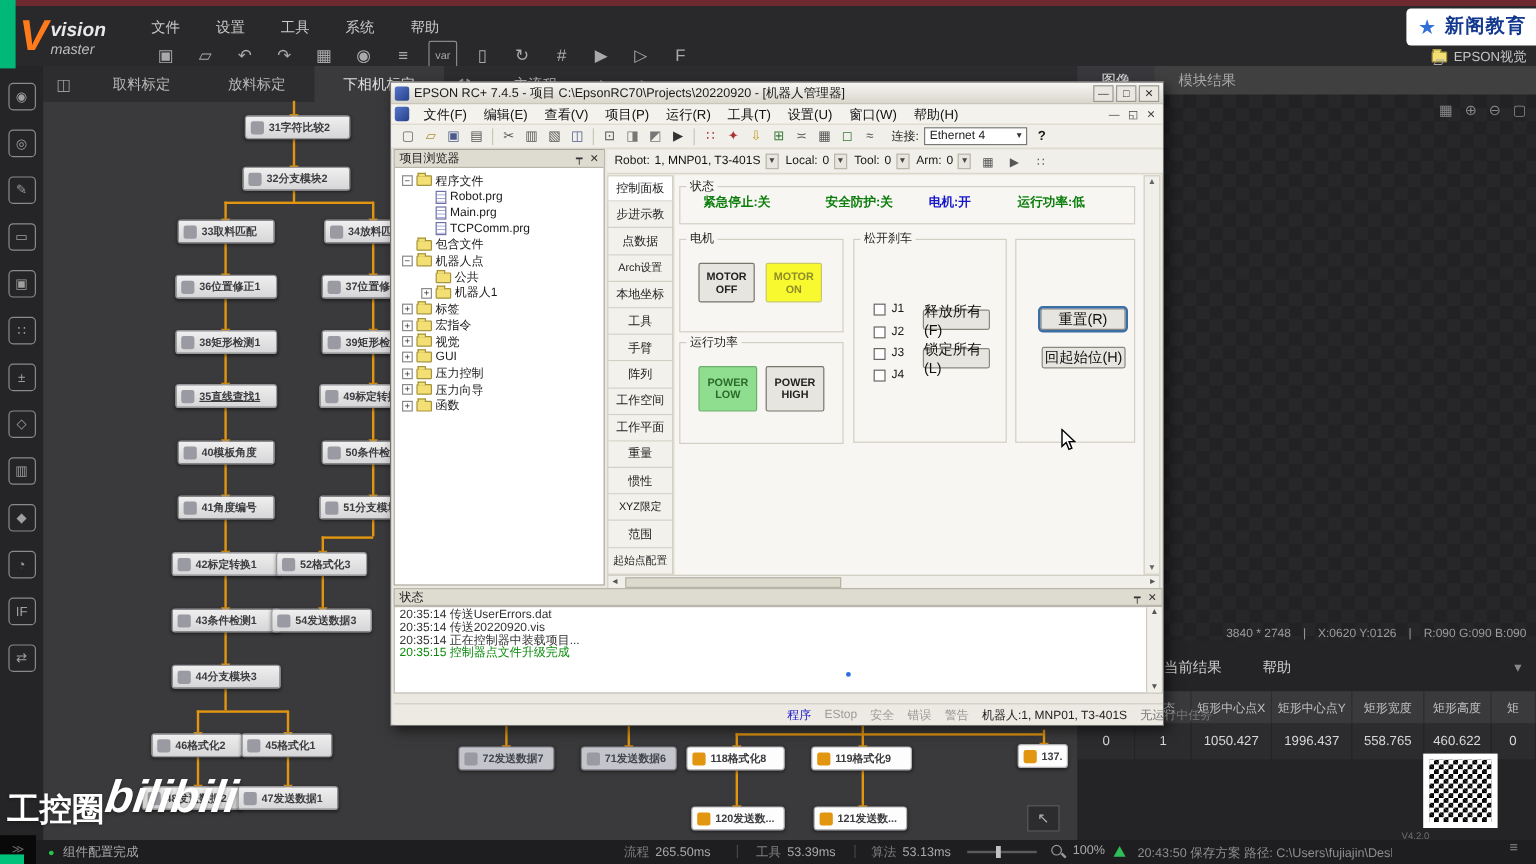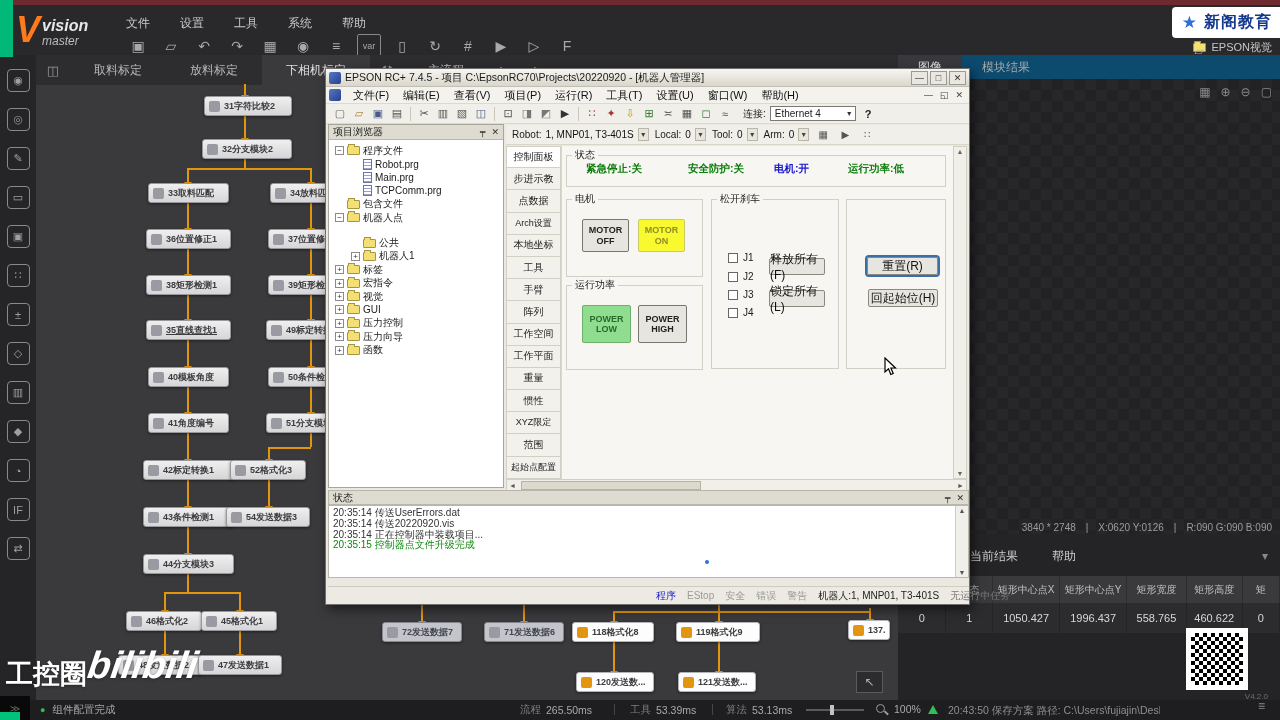--- a/index.html
+++ b/index.html
@@ -47,37 +47,37 @@
   .fl-node{position:absolute;height:20px;border-radius:3px;display:flex;align-items:center;padding:0 4px;gap:4px;font-size:9px;font-weight:bold;color:#3c3c40;box-shadow:0 1px 3px rgba(0,0,0,.45);overflow:hidden;white-space:nowrap}
   .fl-node.s-n{background:linear-gradient(#efefef,#d6d6d8);border:1px solid #98989c}
   .fl-node.s-d{background:#c3c5cb;border:1px solid #888890;color:#43454d}
   .fl-node.s-w{background:#fdfdfd;border:1px solid #b4b4b8}
   .fl-ico{width:11px;height:11px;border-radius:2px;background:#9a9aa2;flex:0 0 auto}
   .s-w .fl-ico{background:#e2950f}
   #fit-btn{position:absolute;left:856px;top:671px;width:27px;height:22px;background:#2c2c2e;border:1px solid #5a5a5c;color:#b0b0b0;display:flex;align-items:center;justify-content:center;font-size:12px;z-index:4}
 
   
   #rp{position:absolute;left:898px;top:55px;width:382px;height:645px;background:#242426;z-index:2}
-  #rp-tabs{height:24px;background:#0c4a6e;display:flex}
+  #rp-tabs{height:24px;background:#404040;display:flex}
   .rp-tab{padding:0 20px;font-size:12px;color:#a8a8a8;display:flex;align-items:center}
   .rp-tab.active{background:#39393d;color:#e2e2e2}
   #rp-viewer{position:absolute;left:0;top:24px;width:382px;height:455px;background-color:#222224;background-image:linear-gradient(45deg,#272729 25%,transparent 25%,transparent 75%,#272729 75%),linear-gradient(45deg,#272729 25%,transparent 25%,transparent 75%,#272729 75%);background-size:22px 22px;background-position:0 0,11px 11px}
   #rp-viewico{position:absolute;right:8px;top:30px;display:flex;gap:10px;color:#8a8a8a;font-size:12px}
   #rp-info{position:absolute;right:8px;top:466px;color:#9c9c9c;font-size:10px;white-space:nowrap}
   #rp-rtabs{position:absolute;left:0;top:486px;width:100%;height:30px;display:flex;align-items:center;padding-left:72px;gap:34px;color:#cdcdcd;font-size:12px}
   #rp-rtabs .chev{position:absolute;right:12px;color:#888}
   #rp-thead{position:absolute;left:0;top:521px;width:100%;height:27px;background:#3a3a3d;display:flex}
   #rp-trow{position:absolute;left:0;top:548px;width:100%;height:30px;background:#2c2c2e;display:flex}
   .rp-hc{display:flex;align-items:center;justify-content:center;font-size:10px;color:#c2c2c2;border-right:1px solid #2d2d2f;overflow:hidden;white-space:nowrap}
   .rp-cc{display:flex;align-items:center;justify-content:center;font-size:11px;color:#d8d8d8;border-right:1px solid #242426;overflow:hidden;white-space:nowrap}
   #rp-bottomfill{position:absolute;left:0;top:578px;width:100%;height:67px;background:#242426}
 
   #qr{position:absolute;left:1186px;top:628px;width:62px;height:62px;background:#fff;padding:5px;z-index:41}
   #qr .pat{width:100%;height:100%;background-image:linear-gradient(45deg,#000 25%,transparent 25%,transparent 75%,#000 75%),linear-gradient(45deg,#000 25%,transparent 25%,transparent 75%,#000 75%);background-size:8px 8px;background-position:0 0,4px 4px;background-color:#fff}
-  #ver{position:absolute;left:1168px;top:692px;width:100px;text-align:right;color:#6e6e6e;font-size:8px;z-index:41}
+  #ver{position:absolute;left:1168px;top:692px;width:100px;text-align:left;color:#6e6e6e;font-size:8px;z-index:41}
   #rp-ham{position:absolute;left:1258px;top:699px;color:#8a8a8a;font-size:12px;z-index:41}
 
   
   #vm-status{position:absolute;left:0;top:700px;width:100%;height:20px;background:#1e1e20;z-index:38;font-size:10.5px;color:#a9a9a9}
   #vs-left{position:absolute;left:40px;top:3px;display:flex;gap:7px;align-items:center}
   #vs-left .dot{color:#27c24c;font-size:9px}
   .vs-seg{position:absolute;top:3px;display:flex;gap:5px;align-items:center;white-space:nowrap}
   .vs-lab{color:#7f7f7f}
   .vs-sep{position:absolute;top:4px;width:1px;height:11px;background:#454547}
   #vs-slider{position:absolute;left:806px;top:9px;width:58px;height:2px;background:#5a5a5c}
@@ -580,21 +580,21 @@
           <div class="tr-row" style="padding-left: 0px; font-family: Liberation Serif, serif;">
             <div class="noexp"></div>
             <div class="fold"></div>
             <span>包含文件</span>
           </div>
           <div class="tr-row" style="padding-left: 0px;">
             <div class="exp">−</div>
             <div class="fold"></div>
             <span>机器人点</span>
           </div>
-          <div class="tr-row" style="padding-left: 16px; margin-top: 12px;">
+          <div class="tr-row" style="padding-left: 16px;">
             <div class="noexp"></div>
             <div class="fold"></div>
             <span>公共</span>
           </div>
           <div class="tr-row" style="padding-left: 16px;">
             <div class="exp">+</div>
             <div class="fold"></div>
             <span>机器人1</span>
           </div>
           <div class="tr-row" style="padding-left: 0px;">

